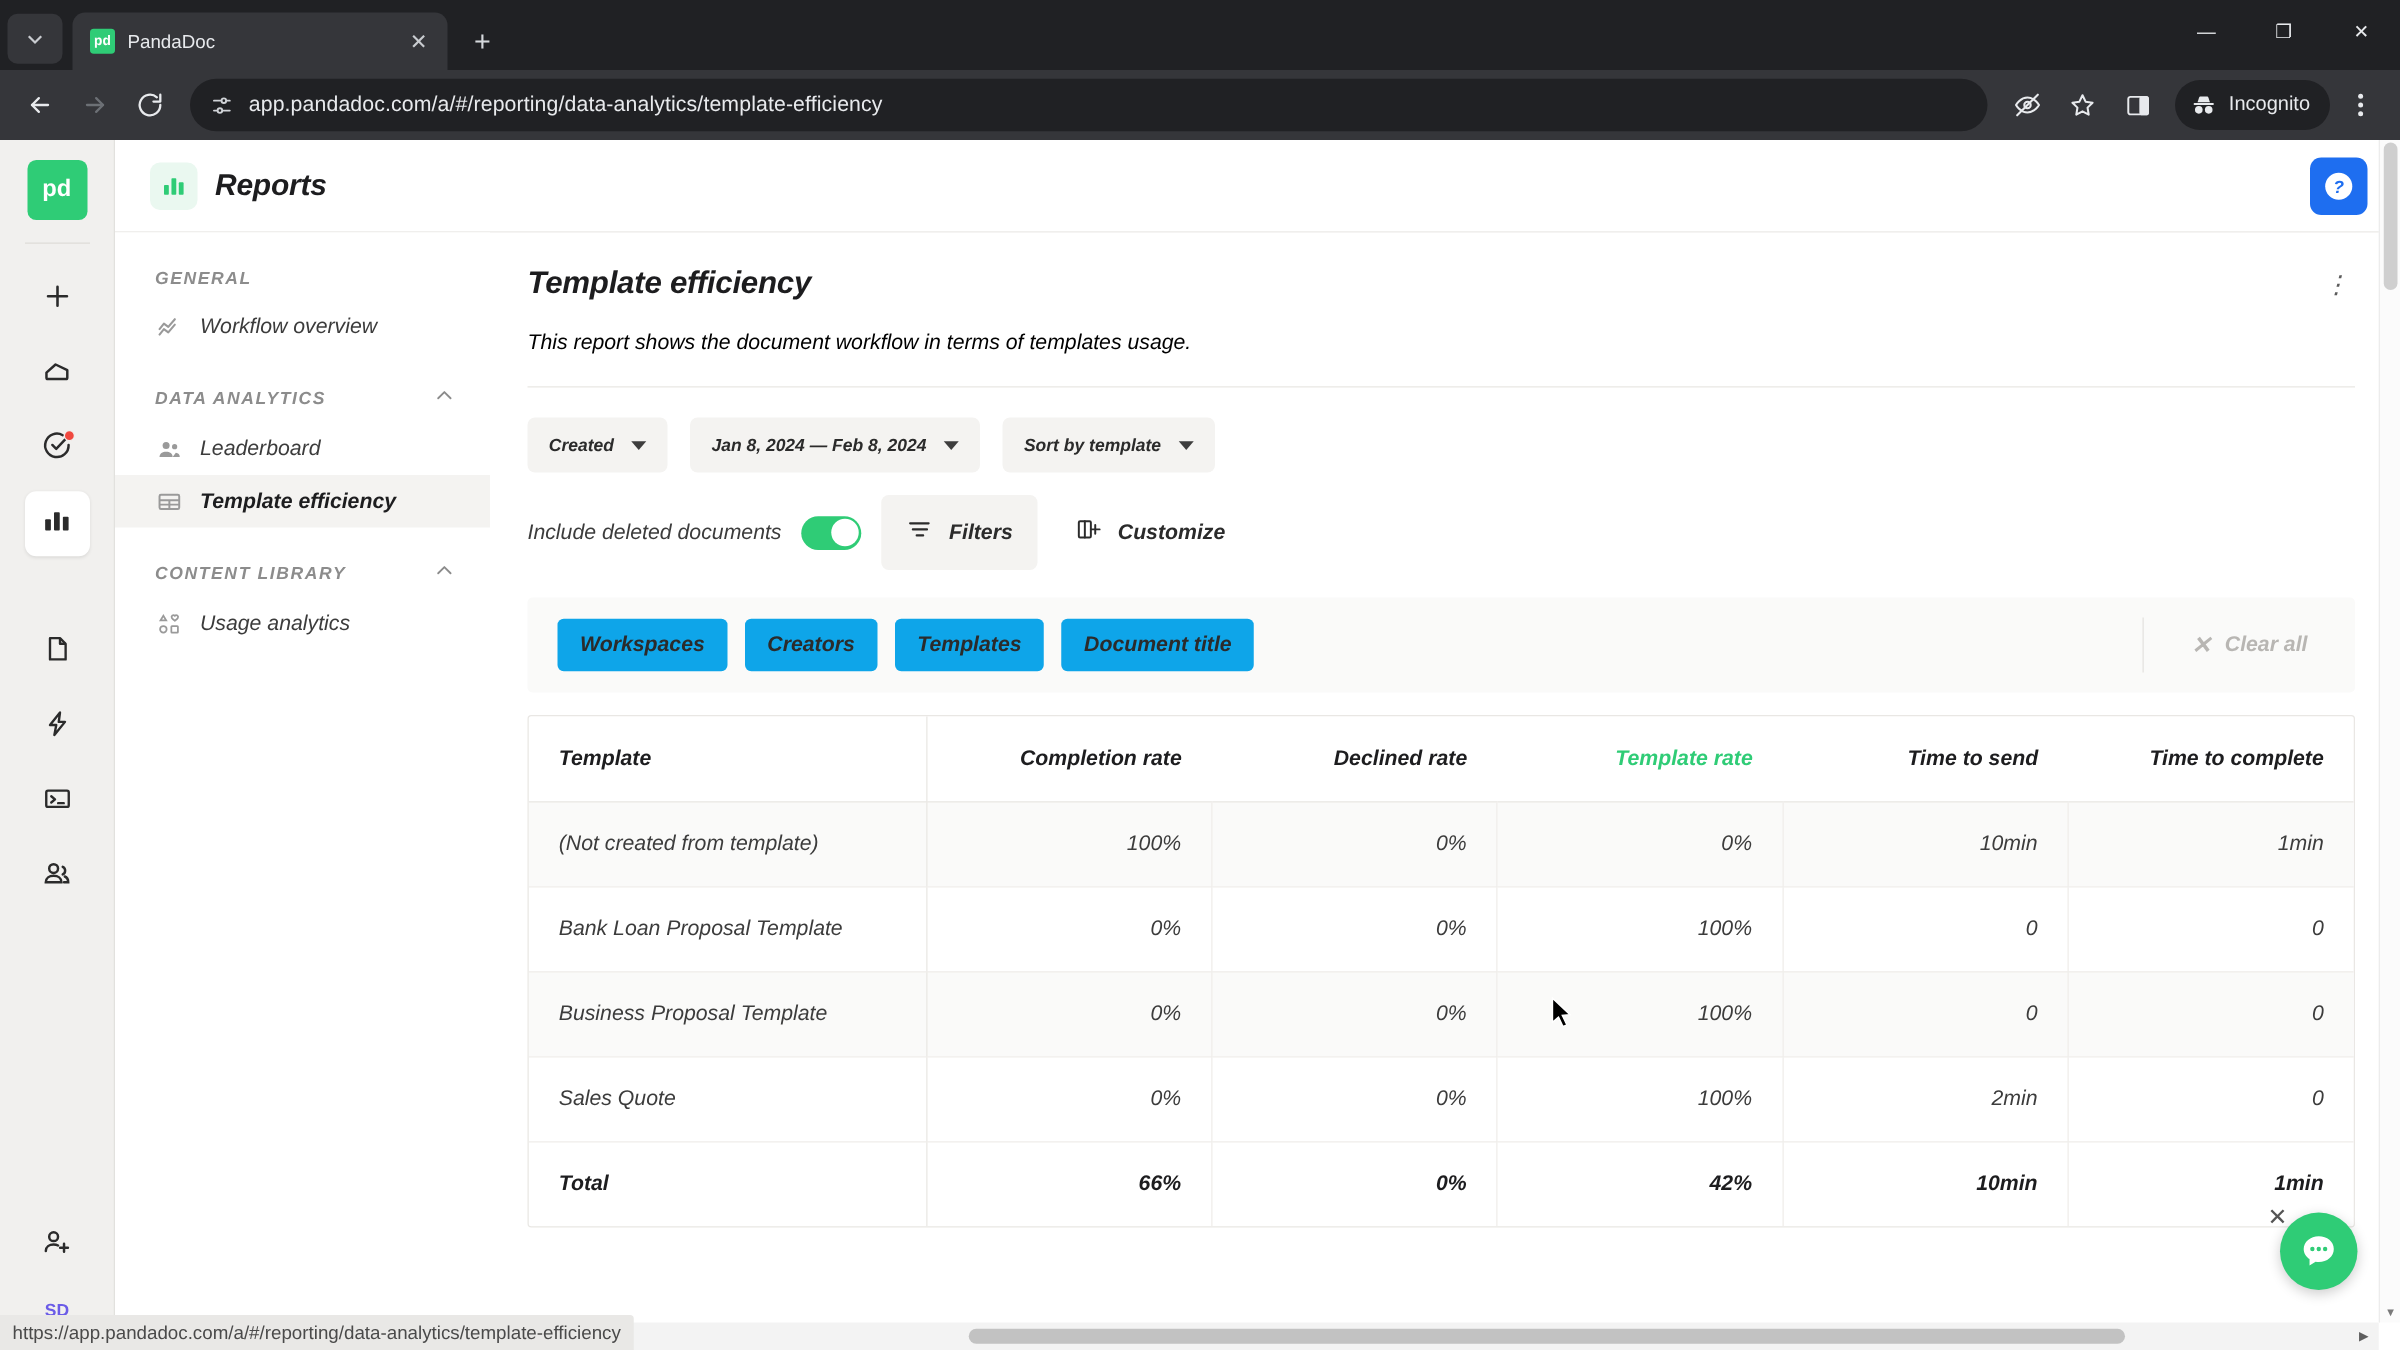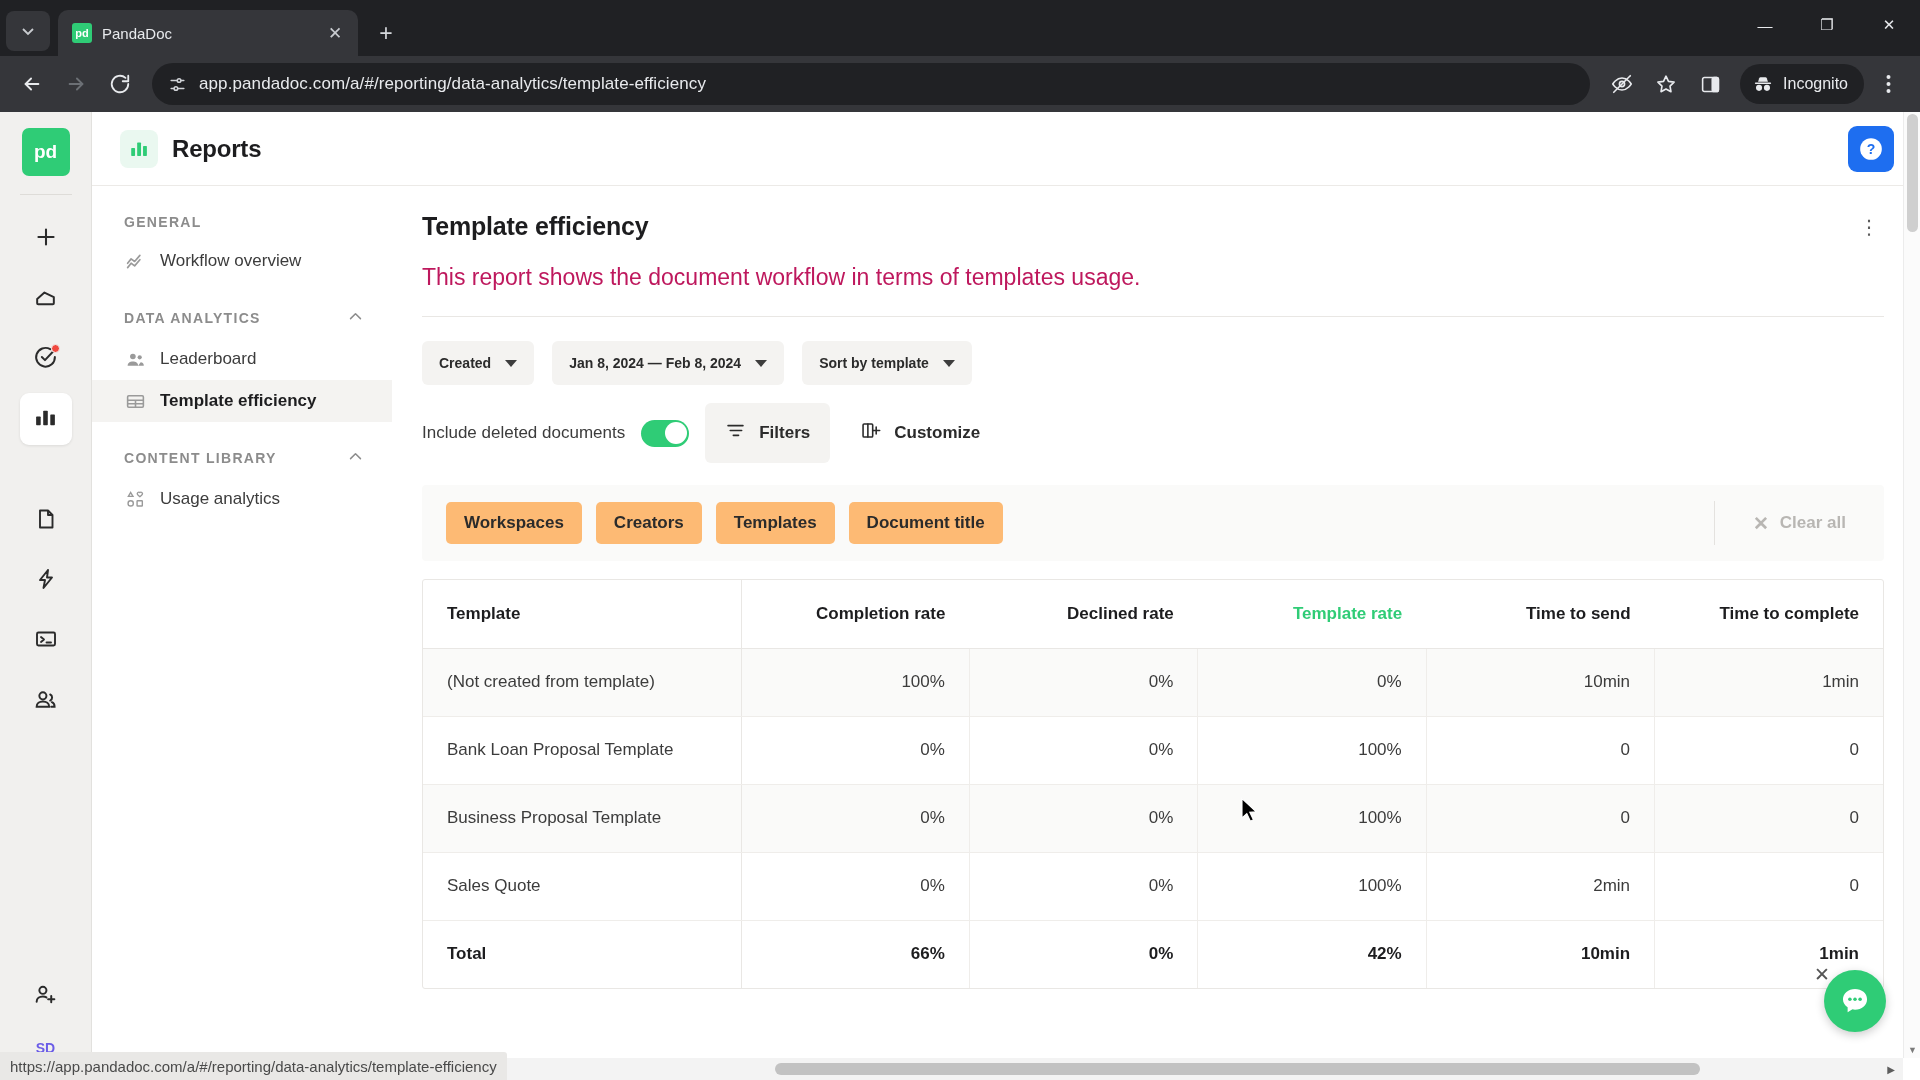--- a/index.html
+++ b/index.html
@@ -74,21 +74,21 @@
     width: 52px; height: 52px; border-radius: 9px; display: flex; align-items: center; justify-content: center;
     color: #2b2b2b; margin-bottom: 8px; position: relative;
   }
   .rail-item.active { background: #fff; box-shadow: 0 1px 3px rgba(0,0,0,.09); }
   .rail-dot { position: absolute; top: 11px; right: 12px; width: 9px; height: 9px; border-radius: 50%; background: #f0483e; border: 1.5px solid #f1f0ee; }
   .rail-gap { height: 42px; }
   .rail-spacer { flex: 1; }
   .rail-avatar { width: 36px; height: 36px; display:flex; align-items:center; justify-content:center; color:#6b5ce7; font-size: 14px; font-weight: bold; margin-bottom: 14px;}
 
   
-  .maincol { flex: 1; display: flex; flex-direction: column; min-width: 0; position: relative; }
+  .maincol { flex: 1; display: flex; flex-direction: column; min-width: 0; position: relative; font-style: italic; }
   .app-header {
     height: 74px; display: flex; align-items: center; padding: 0 26px 0 28px;
     border-bottom: 1px solid #eceae7; flex: 0 0 auto;
   }
   .app-header-icon {
     width: 38px; height: 38px; border-radius: 8px; background: #eaf8f0;
     display: flex; align-items: center; justify-content: center; margin-right: 14px;
   }
   .app-header-title { font-size: 24px; font-weight: bold; color: #1d1d1f; letter-spacing: -.2px; }
   .help-btn {
@@ -111,21 +111,21 @@
   }
   .nav-item.active { background: #f4f3f1; font-weight: bold; color: #1d1d1f; }
   .nav-item .ico { width: 22px; height: 22px; display: flex; align-items: center; justify-content: center; color: #9a9a9a; flex: 0 0 auto; }
   .nav-gap { height: 26px; }
 
   
   .report { flex: 1; min-width: 0; padding: 26px 0 0 30px; position: relative; overflow: hidden; }
   .report-title-row { display: flex; align-items: flex-start; padding-right: 36px; }
   .report-title { font-size: 25px; font-weight: bold; color: #1d1d1f; letter-spacing: -.2px; }
   .kebab { margin-left: auto; width: 30px; height: 30px; display: flex; align-items: center; justify-content: center; color: #5c5c5c; font-size: 20px; }
-  .report-desc { margin-top: 22px; font-size: 23px; color: #be185d; }
+  .report-desc { margin-top: 22px; font-size: 17px; color: #000000; }
   .hr { margin-top: 25px; margin-right: 36px; height: 1px; background: #e9e7e4; }
 
   .filters-row { display: flex; align-items: center; gap: 18px; margin-top: 24px; }
   .pill {
     height: 44px; background: #f4f3f1; border-radius: 6px; display: flex; align-items: center;
     gap: 14px; padding: 0 17px; font-size: 14px; color: #2b2b2b; font-weight: 600;
   }
   .caret { width: 0; height: 0; border-left: 6px solid transparent; border-right: 6px solid transparent; border-top: 7px solid #3d3d3d; }
 
   .toggle-row { display: flex; align-items: center; gap: 16px; margin-top: 18px; }
@@ -136,21 +136,21 @@
     height: 60px; background: #f4f3f1; border-radius: 6px; display: flex; align-items: center; gap: 13px;
     padding: 0 20px; font-size: 17px; color: #2b2b2b; font-weight: 600;
   }
   .tool-btn.plain { background: transparent; padding-left: 14px; }
 
   .chips-bar {
     margin-top: 22px; margin-right: 36px; height: 76px; background: #fafaf9;
     border-radius: 4px; display: flex; align-items: center; padding: 0 24px; gap: 14px;
   }
   .chip {
-    height: 42px; background: #fdba74; border-radius: 5px; display: flex; align-items: center;
+    height: 42px; background: #0ea5e9; border-radius: 5px; display: flex; align-items: center;
     padding: 0 18px; font-size: 17px; color: #2b2b2b; font-weight: 600;
   }
   .chips-spacer { flex: 1; }
   .chips-div { width: 1px; height: 44px; background: #e4e2df; margin-right: 24px; }
   .clear-all { display: flex; align-items: center; gap: 11px; font-size: 17px; color: #b8b6b3; font-weight: 600; padding-right: 14px; }
 
   
   .table-wrap { margin-top: 18px; margin-right: 36px; border: 1px solid #e9e7e4; border-radius: 3px; overflow: hidden; }
   table { width: 100%; border-collapse: collapse; table-layout: fixed; }
   th, td { padding: 0 24px; height: 68px; font-size: 17px; }

